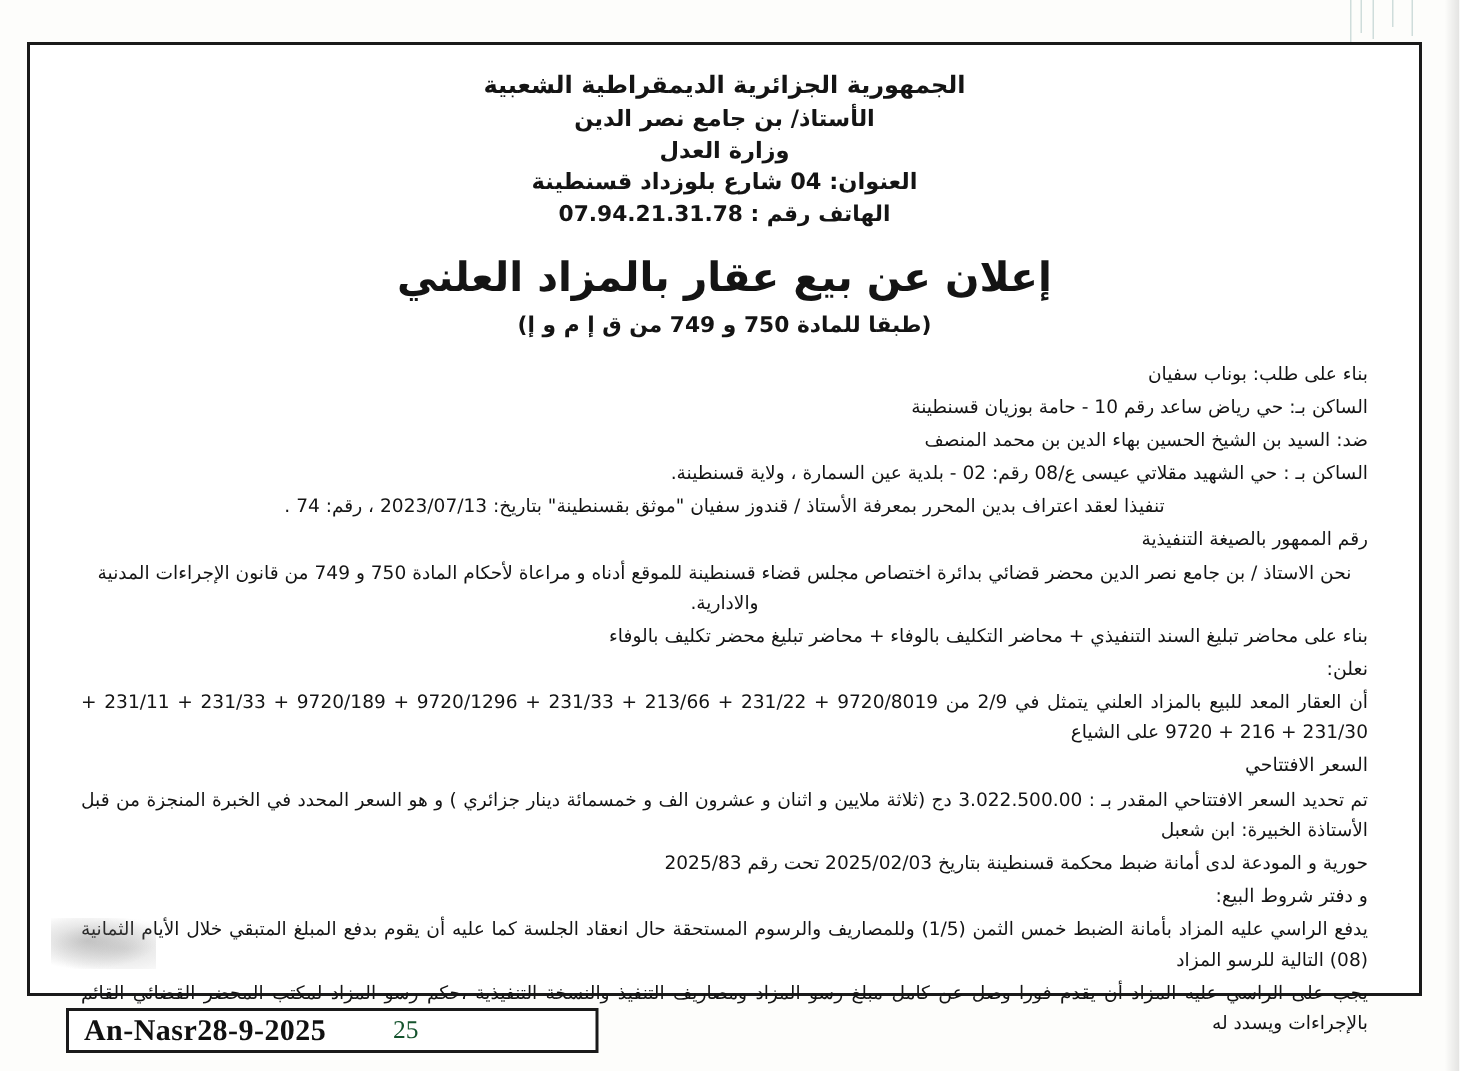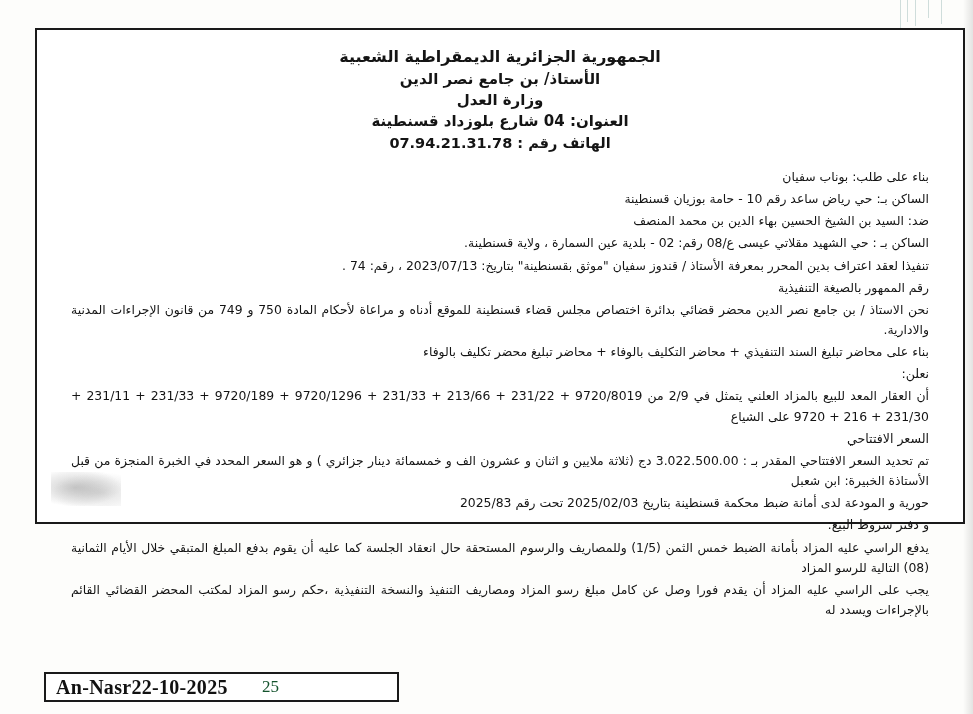--- a/index.html
+++ b/index.html
@@ -30,25 +30,24 @@
     height: 30px;
     background: rgba(120,160,160,0.35);
   }
 
   
   .doc-frame {
     position: absolute;
     left: 18px;
     top: 28px;
     width: 930px;
-    height: 496px;
+    height: 636px;
     border: 2px solid #1a1a1a;
     background: #ffffff;
     box-sizing: border-box;
-    margin-left: 17px;
   }
   .doc-inner {
     position: absolute;
     inset: 0;
     padding: 16px 34px 10px 34px;
     box-sizing: border-box;
     color: #141414;
   }
 
   
@@ -95,21 +94,21 @@
 
   .section-head {
     font-size: 12.6px;
     font-weight: normal;
     margin-top: 6px;
     margin-bottom: 1px;
   }
   .center-line { text-align: right; }
   .right-line { text-align: right; }
 
-  .block-gap { margin-top: 7px; }
+  .block-gap { margin-top: 7px; text-align: center; }
 
   
   .stamp-smudge {
     position: absolute;
     left: 14px;
     bottom: 16px;
     width: 70px;
     height: 34px;
     background:
       radial-gradient(ellipse at 35% 45%, rgba(90,90,90,0.30) 0%, rgba(150,150,150,0.12) 55%, rgba(255,255,255,0) 72%),
@@ -173,20 +172,24 @@
   <div class="doc-inner">
 
     <div class="header">
       <div class="h-republic">الجمهورية الجزائرية الديمقراطية الشعبية</div>
       <div>الأستاذ/ بن جامع نصر الدين</div>
       <div>وزارة العدل</div>
       <div>العنوان: 04 شارع بلوزداد قسنطينة</div>
       <div class="h-phone">الهاتف رقم : 07.94.21.31.78</div>
     </div>
 
+    <div class="title-wrap">
+      <div class="main-title">إعلان عن بيع عقار بالمزاد العلني</div>
+      <div class="sub-title">(طبقا للمادة 750 و 749 من ق إ م و إ)</div>
+    </div>
 
     <div class="body-text">
       <p class="right-line">بناء على طلب: بوناب سفيان</p>
       <p class="right-line">الساكن بـ: حي رياض ساعد رقم 10 - حامة بوزيان قسنطينة</p>
       <p class="right-line">ضد: السيد بن الشيخ الحسين بهاء الدين بن محمد المنصف</p>
       <p class="right-line">الساكن بـ : حي الشهيد مقلاتي عيسى ع/08 رقم: 02 - بلدية عين السمارة ، ولاية قسنطينة.</p>
       <p class="right-line block-gap">تنفيذا لعقد اعتراف بدين المحرر بمعرفة الأستاذ / قندوز سفيان "موثق بقسنطينة" بتاريخ: 2023/07/13 ، رقم: 74 .</p>
       <p class="right-line">رقم الممهور بالصيغة التنفيذية</p>
       <p class="block-gap">نحن الاستاذ / بن جامع نصر الدين محضر قضائي بدائرة اختصاص مجلس قضاء قسنطينة للموقع أدناه و مراعاة لأحكام المادة 750 و 749 من قانون الإجراءات المدنية والادارية.</p>
       <p>بناء على محاضر تبليغ السند التنفيذي + محاضر التكليف بالوفاء + محاضر تبليغ محضر تكليف بالوفاء</p>
@@ -200,15 +203,15 @@
       <p>يجب على الراسي عليه المزاد أن يقدم فورا وصل عن كامل مبلغ رسو المزاد ومصاريف التنفيذ والنسخة التنفيذية ،حكم رسو المزاد لمكتب المحضر القضائي القائم بالإجراءات ويسدد له</p>
 
     </div>
 
   </div>
 
   <div class="stamp-smudge"></div>
 </div>
 
 <div class="footer">
-  <span class="footer-source">An-Nasr22-10-2025</span>
+  <span class="footer-source">An-Nasr28-9-2025</span>
   <span class="footer-page">25</span>
 </div>
 
 </body></html>

